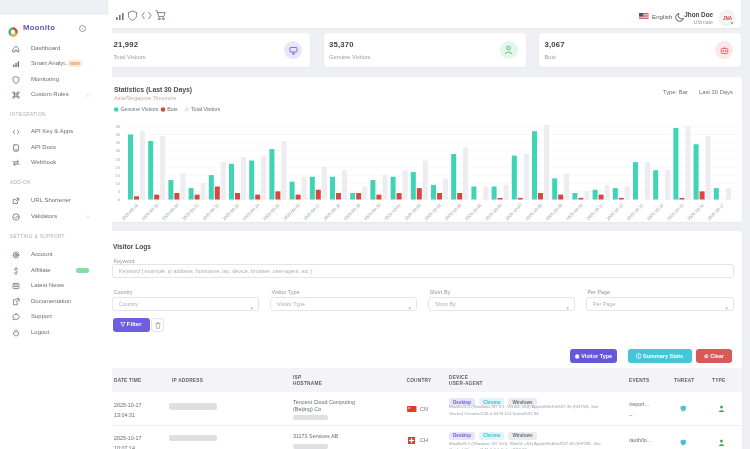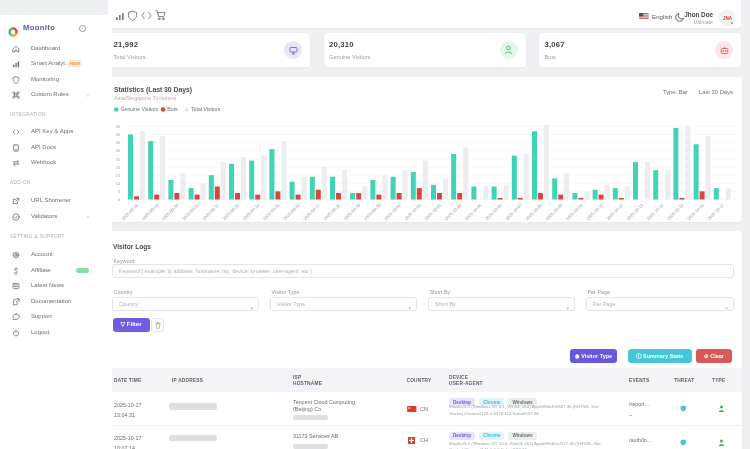--- a/index.html
+++ b/index.html
@@ -199,21 +199,21 @@
   <div class="staticon" style="background:#e9e6fb;">
     <svg style="margin-top:4.5px;" width="9" height="9" viewBox="0 0 9 9">
         <g stroke="#7064e0" fill="none" stroke-width="0.9">
           <rect x="1" y="1.5" width="7" height="4.5" rx="0.5"></rect>
           <path d="M3 8 h3 M4.5 6 v2"></path>
         </g>
       </svg>
   </div>
 </div>
 <div class="card" style="left:323.5px;top:33px;width:202px;height:34px;">
-  <div class="statnum">20,310</div>
+  <div class="statnum">35,370</div>
     <div class="statlbl">Genuine Visitors</div>
   <div class="staticon" style="background:#e2f6ea;">
     <svg style="margin-top:4px;" width="9" height="10" viewBox="0 0 9 10">
         <g stroke="#46b578" fill="none" stroke-width="0.9">
           <circle cx="4.5" cy="3" r="1.8"></circle>
           <path d="M1.2 9 C1.2 6.5 7.8 6.5 7.8 9"></path>
         </g>
       </svg>
   </div>
 </div>

